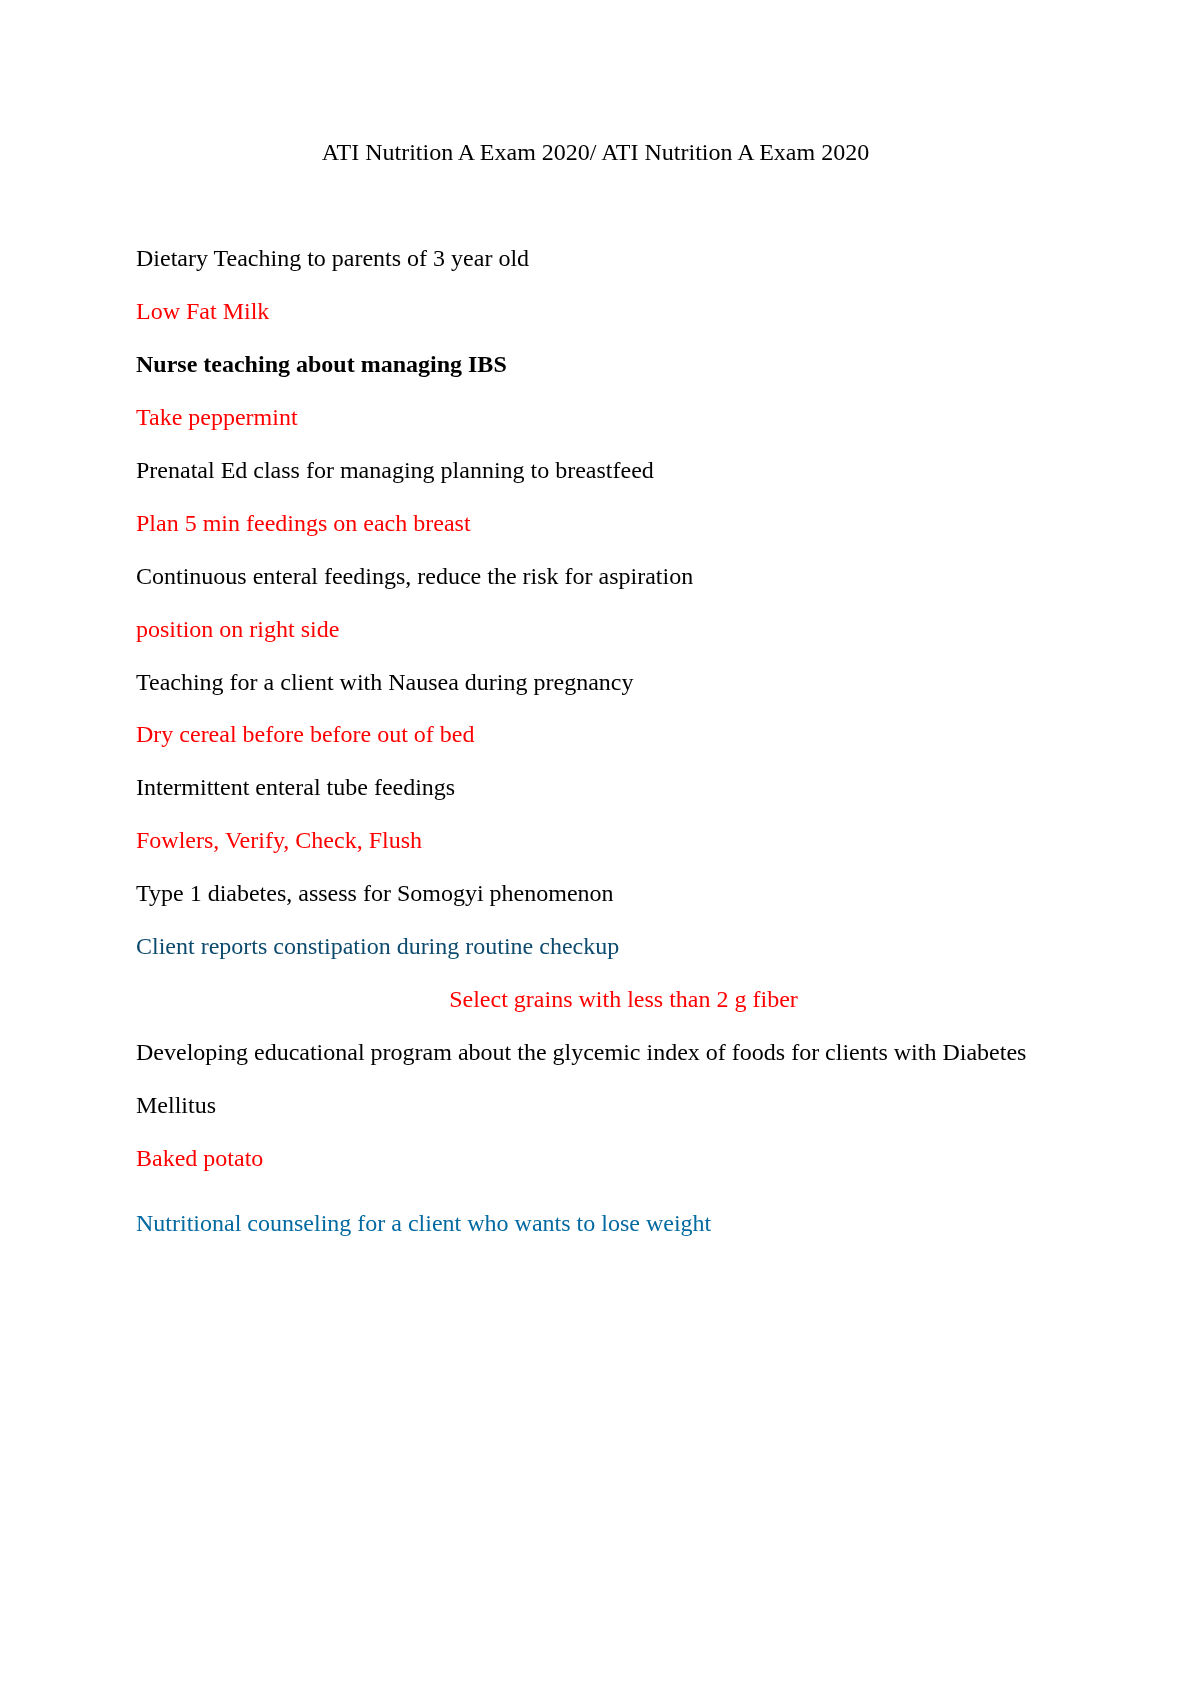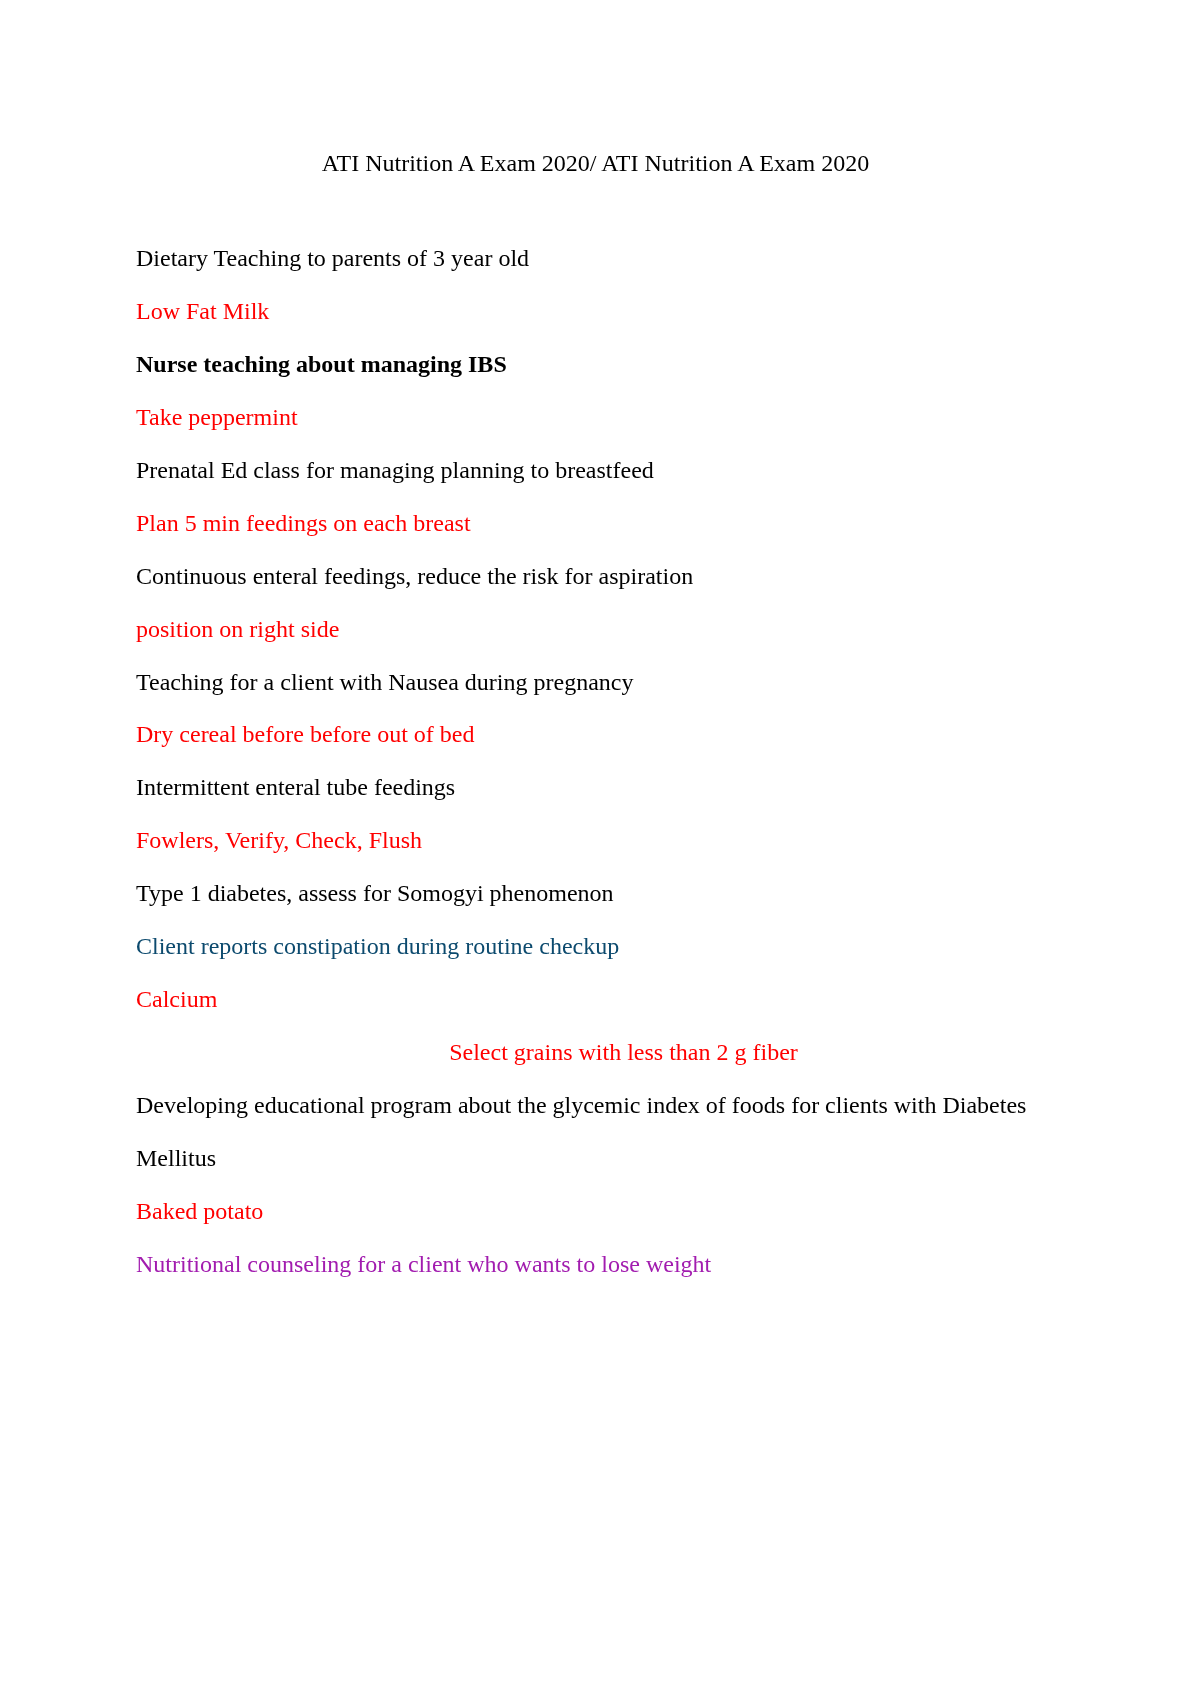--- a/index.html
+++ b/index.html
@@ -12,21 +12,21 @@
     width: 1191px;
     height: 1685px;
     background: #ffffff;
     font-family: "Liberation Serif", "DejaVu Serif", serif;
     font-size: 24px;
     color: #000000;
     overflow: hidden;
   }
   .doc-title {
     position: absolute;
-    top: 148px;
+    top: 137px;
     left: 0;
     width: 100%;
     text-align: center;
     line-height: 30px;
     white-space: nowrap;
   }
   .doc-content {
     position: absolute;
     top: 243px;
     left: 136px;
@@ -51,20 +51,19 @@
       <div class="line" style="color: rgb(0, 0, 0);">Prenatal Ed class for managing planning to breastfeed</div>
       <div class="line" style="color: rgb(255, 0, 0);">Plan 5 min feedings on each breast</div>
       <div class="line" style="color: rgb(0, 0, 0);">Continuous enteral feedings, reduce the risk for aspiration</div>
       <div class="line" style="color: rgb(255, 0, 0);">position on right side</div>
       <div class="line" style="color: rgb(0, 0, 0);">Teaching for a client with Nausea during pregnancy</div>
       <div class="line" style="color: rgb(255, 0, 0);">Dry cereal before before out of bed</div>
       <div class="line" style="color: rgb(0, 0, 0);">Intermittent enteral tube feedings</div>
       <div class="line" style="color: rgb(255, 0, 0);">Fowlers, Verify, Check, Flush</div>
       <div class="line" style="color: rgb(0, 0, 0);">Type 1 diabetes, assess for Somogyi phenomenon</div>
       <div class="line" style="color: #0c4a6e;">Client reports constipation during routine checkup</div>
-      <div class="line" style="color: rgb(255, 0, 0);">Calcium</div>
       <div class="line" style="color: rgb(255, 0, 0); text-align: center;">Select grains with less than 2 g fiber</div>
       <div class="line" style="color: rgb(0, 0, 0);">Developing educational program about the glycemic index of foods for clients with Diabetes</div>
       <div class="line" style="color: rgb(0, 0, 0);">Mellitus</div>
       <div class="line" style="color: rgb(255, 0, 0);">Baked potato</div>
-      <div class="line" style="color: #a21caf;">Nutritional counseling for a client who wants to lose weight</div>
+      <div class="line" style="color: #0369a1; margin-top: 12px;">Nutritional counseling for a client who wants to lose weight</div>
     </div>
 </div>
 
 </body></html>

